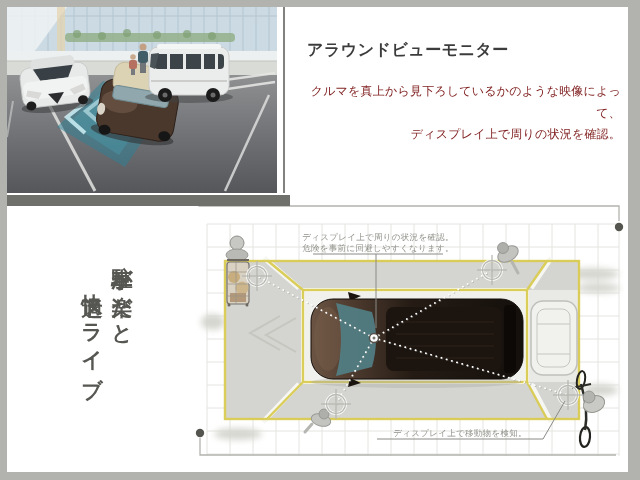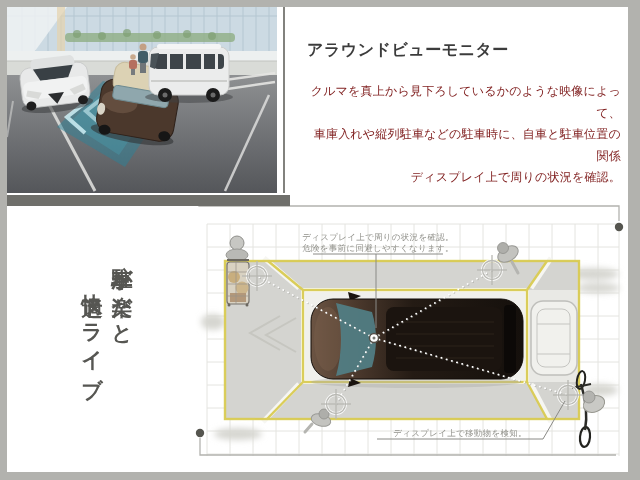--- a/index.html
+++ b/index.html
@@ -155,21 +155,20 @@
     </g>
   </svg>
 </div>
 <div class="photo-edge-line"></div>
 <div class="photo-shadow-bar"></div>
 
 <div class="panel">
   <h1 class="panel-title">アラウンドビューモニター</h1>
   <div class="panel-body">
     <p>クルマを真上から見下ろしているかのような映像によって、</p>
-    <p>車庫入れや縦列駐車などの駐車時に、自車と駐車位置の関係</p>
     <p>ディスプレイ上で周りの状況を確認。</p>
   </div>
 </div>
 
 <div class="v-headline v-col-right">駐車が楽だと</div>
 <div class="v-headline v-col-left">快適ドライブ</div>
 
 <div class="diagram">
 <svg width="440" height="276" viewBox="195 196 440 276">
   <defs>

